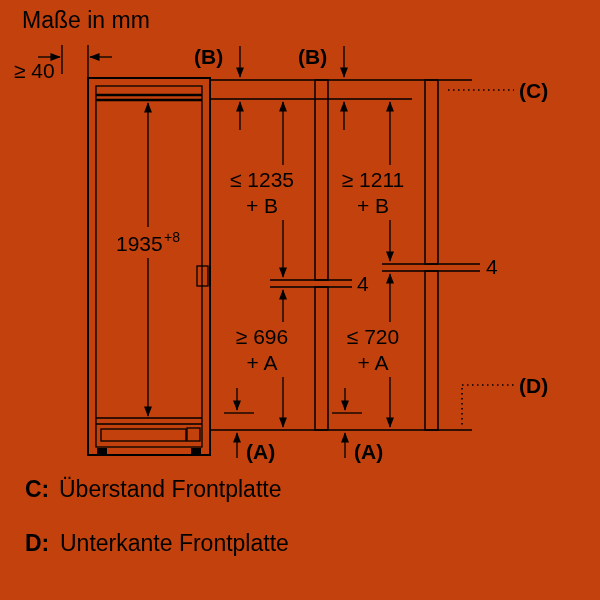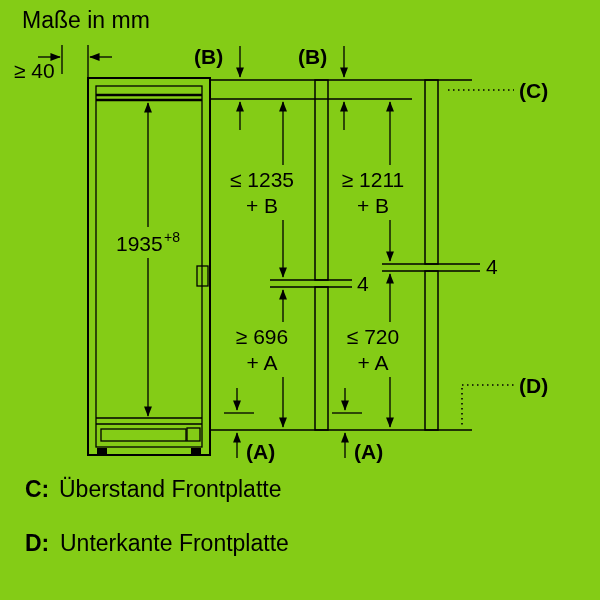--- a/index.html
+++ b/index.html
@@ -1,16 +1,16 @@
 <!DOCTYPE html>
 <html><head>
 <meta charset="utf-8">
 <style>
   html,body{margin:0;padding:0;background:#ffffff;}
-  .stage{width:600px;height:600px;background:#84cc16;overflow:hidden;font-family:"Liberation Sans",sans-serif;}
+  .stage{width:600px;height:600px;background:#c2410c;overflow:hidden;font-family:"Liberation Sans",sans-serif;}
   svg{display:block;}
   text{fill:#000;font-family:"Liberation Sans",sans-serif;}
   .t-title{font-size:23px;}
   .t-dim{font-size:21px;}
   .t-sup{font-size:14px;}
   .t-ref{font-size:21px;font-weight:bold;}
   .t-legend{font-size:23px;}
   .t-legend-key{font-size:23px;font-weight:bold;}
   .k{stroke:#000;fill:none;}
   .dot{stroke:#000;stroke-width:1.6;fill:none;stroke-dasharray:1.5 3.5;}

